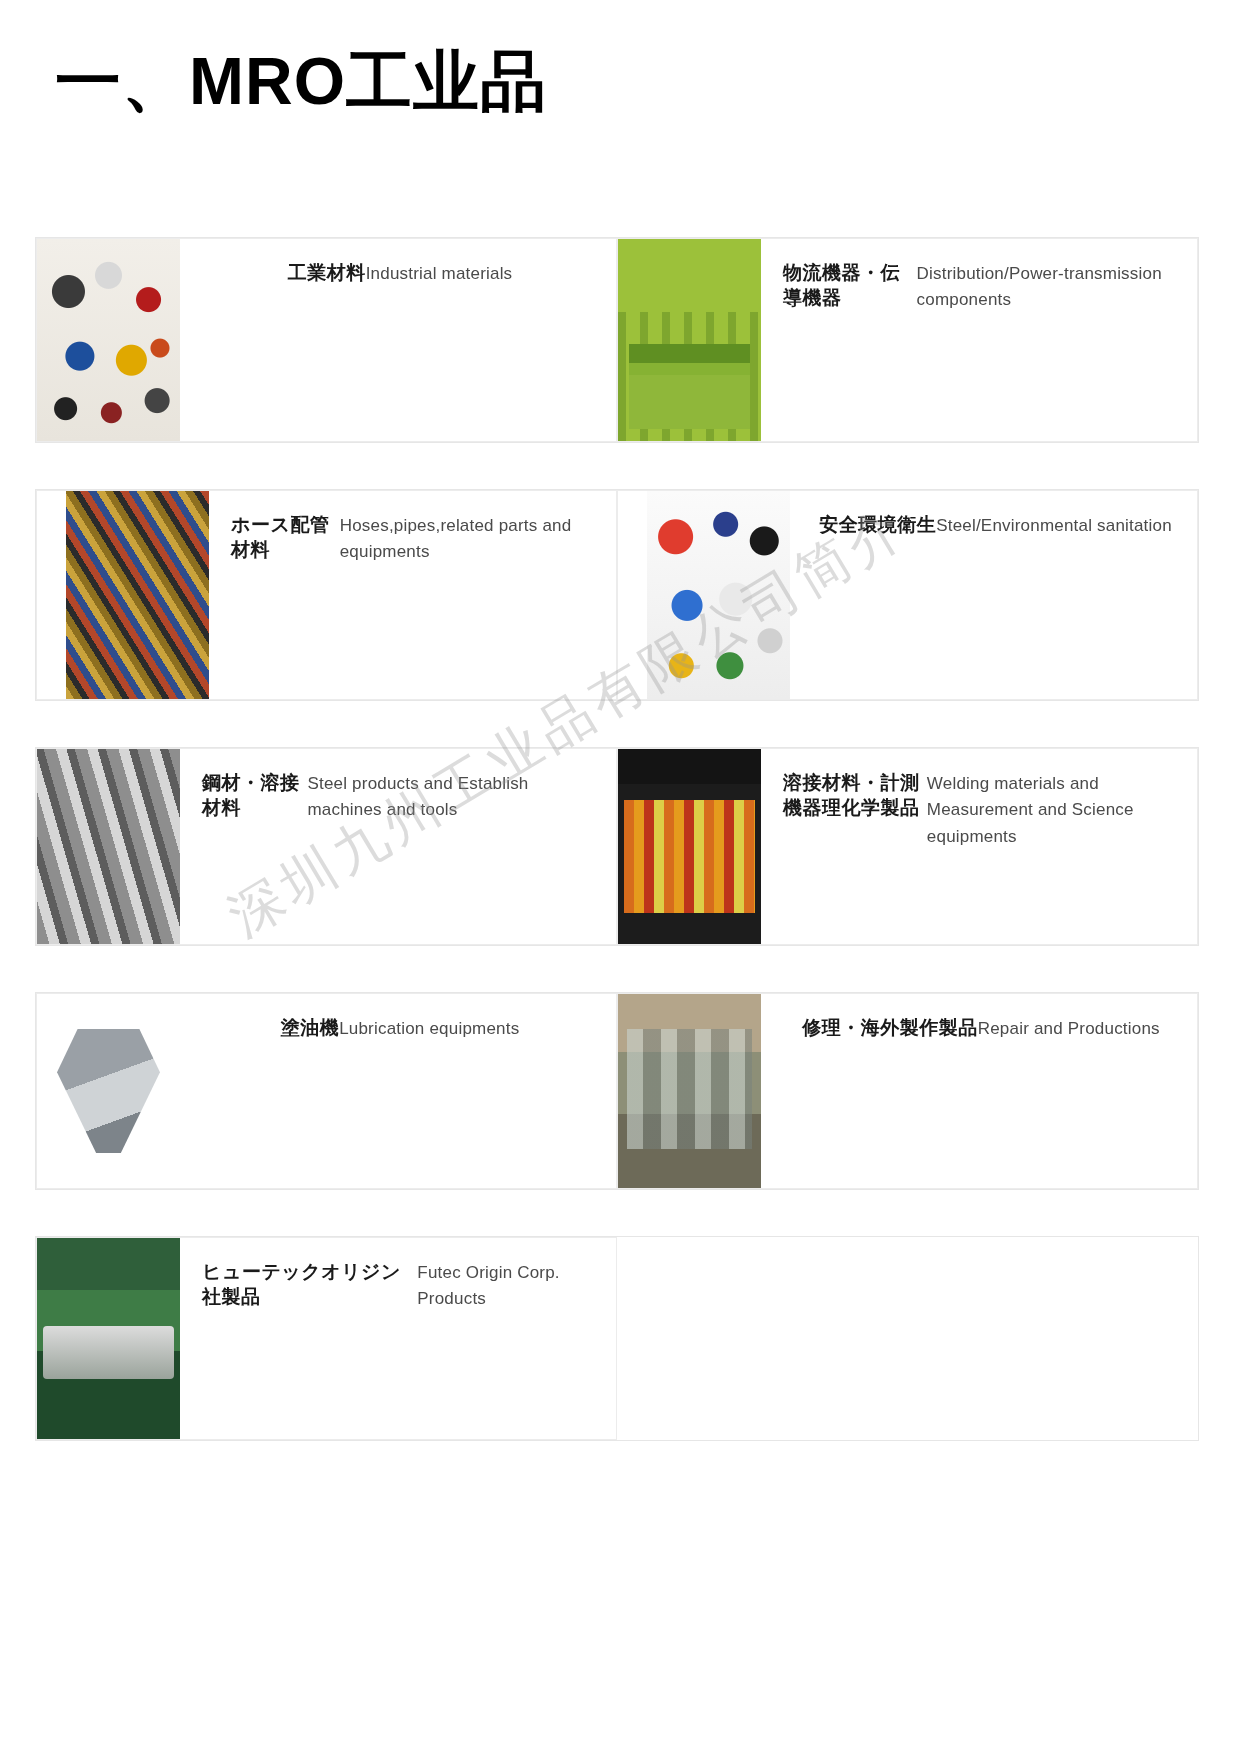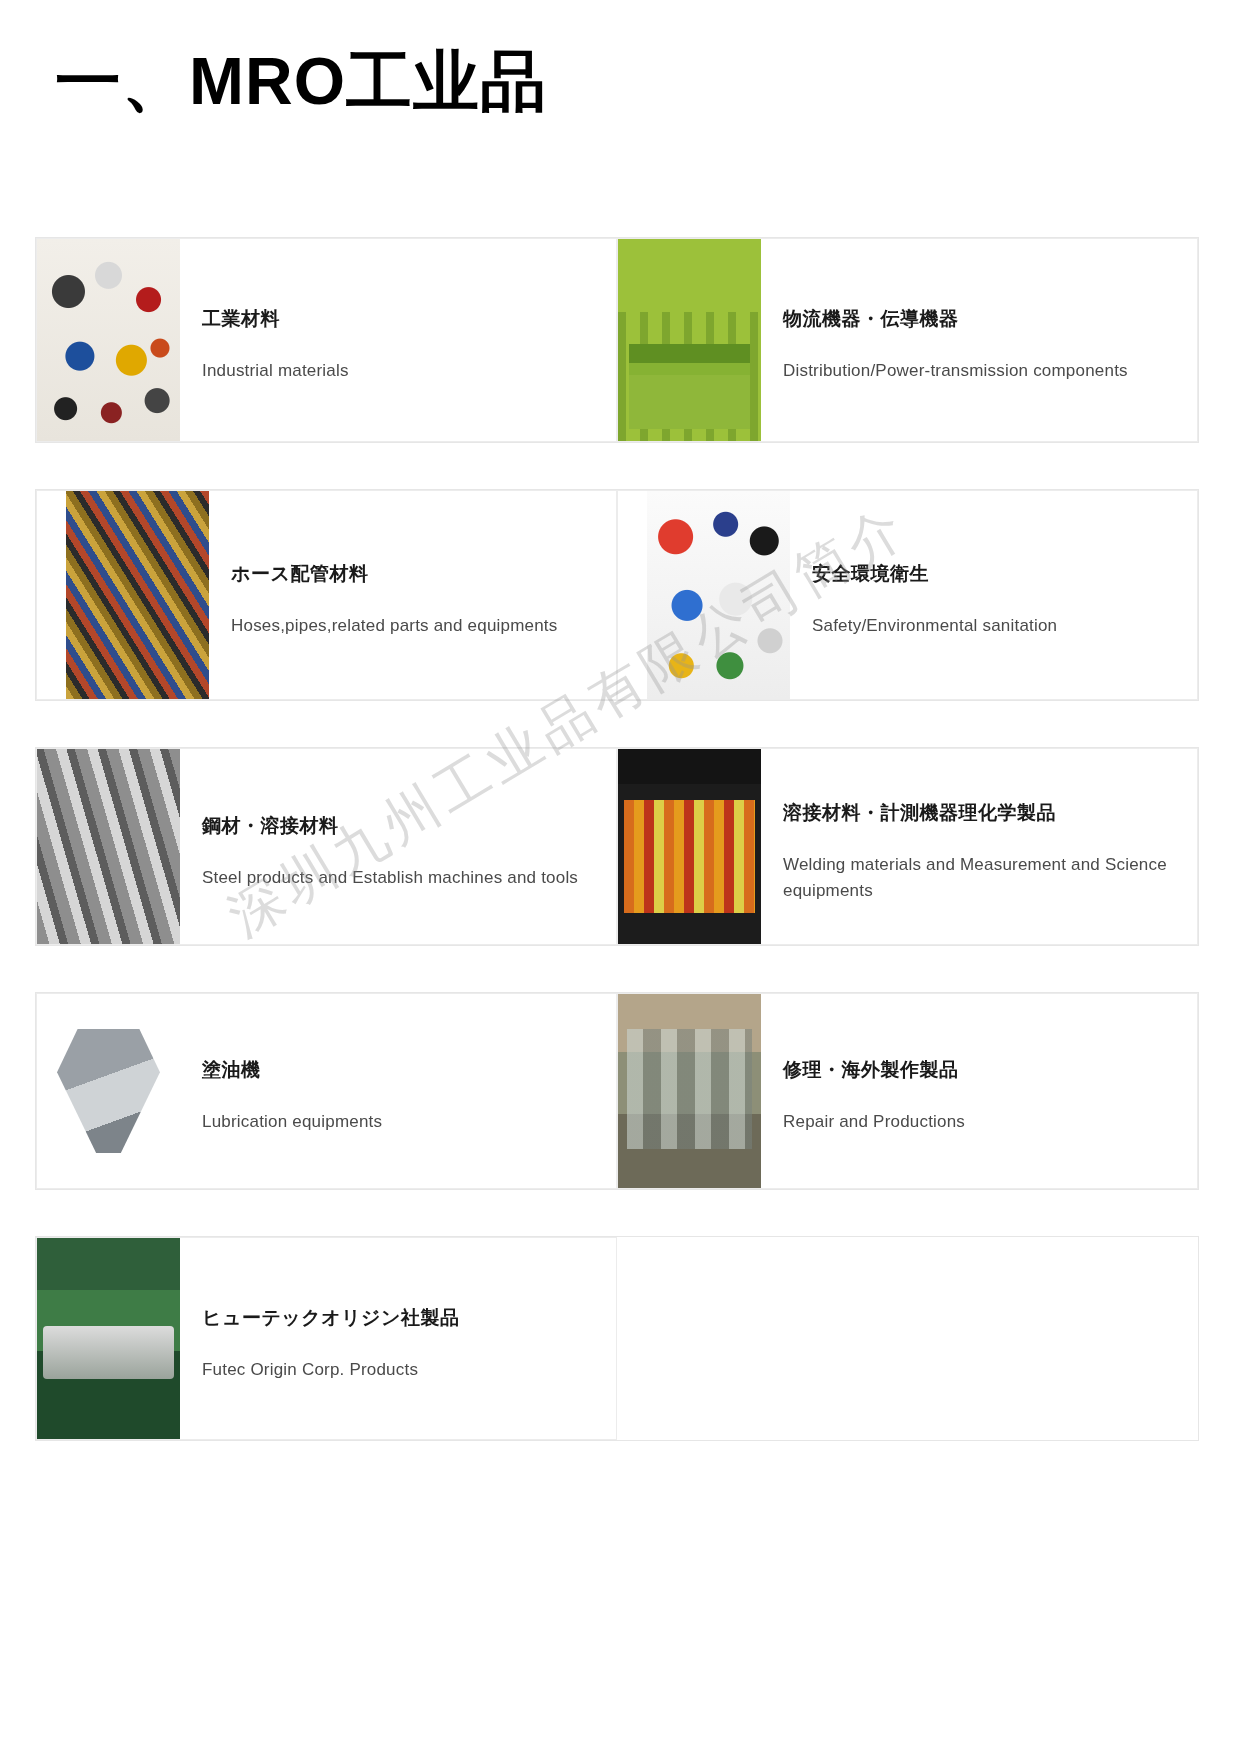--- a/index.html
+++ b/index.html
@@ -96,21 +96,21 @@
   }
   .thumb .ph {
     position: absolute;
     inset: 0;
   }
 
   .cell-text {
     flex: 1 1 auto;
     padding: 22px 18px 10px 22px;
     display: flex;
-    flex-direction: column;
+    flex-direction: row;
     justify-content: center;
   }
   .cell-title {
     font-size: 19px;
     font-weight: bold;
     color: #1a1a1a;
     line-height: 1.3;
     margin-bottom: 26px;
     letter-spacing: 0.5px;
   }
@@ -298,21 +298,21 @@
           <div class="cell-title">ホース配管材料</div>
           <div class="cell-sub">Hoses,pipes,related parts and equipments</div>
         </div>
       </div>
       <div class="cell">
         <div class="thumb">
           <div class="ph ph-safety"></div>
         </div>
         <div class="cell-text">
           <div class="cell-title">安全環境衛生</div>
-          <div class="cell-sub">Safety/Environmental sanitation</div>
+          <div class="cell-sub">Steel/Environmental sanitation</div>
         </div>
       </div>
     </div>
 
     <div class="row row-h3">
       <div class="cell">
         <div class="thumb">
           <div class="ph ph-pipes"></div>
         </div>
         <div class="cell-text">

